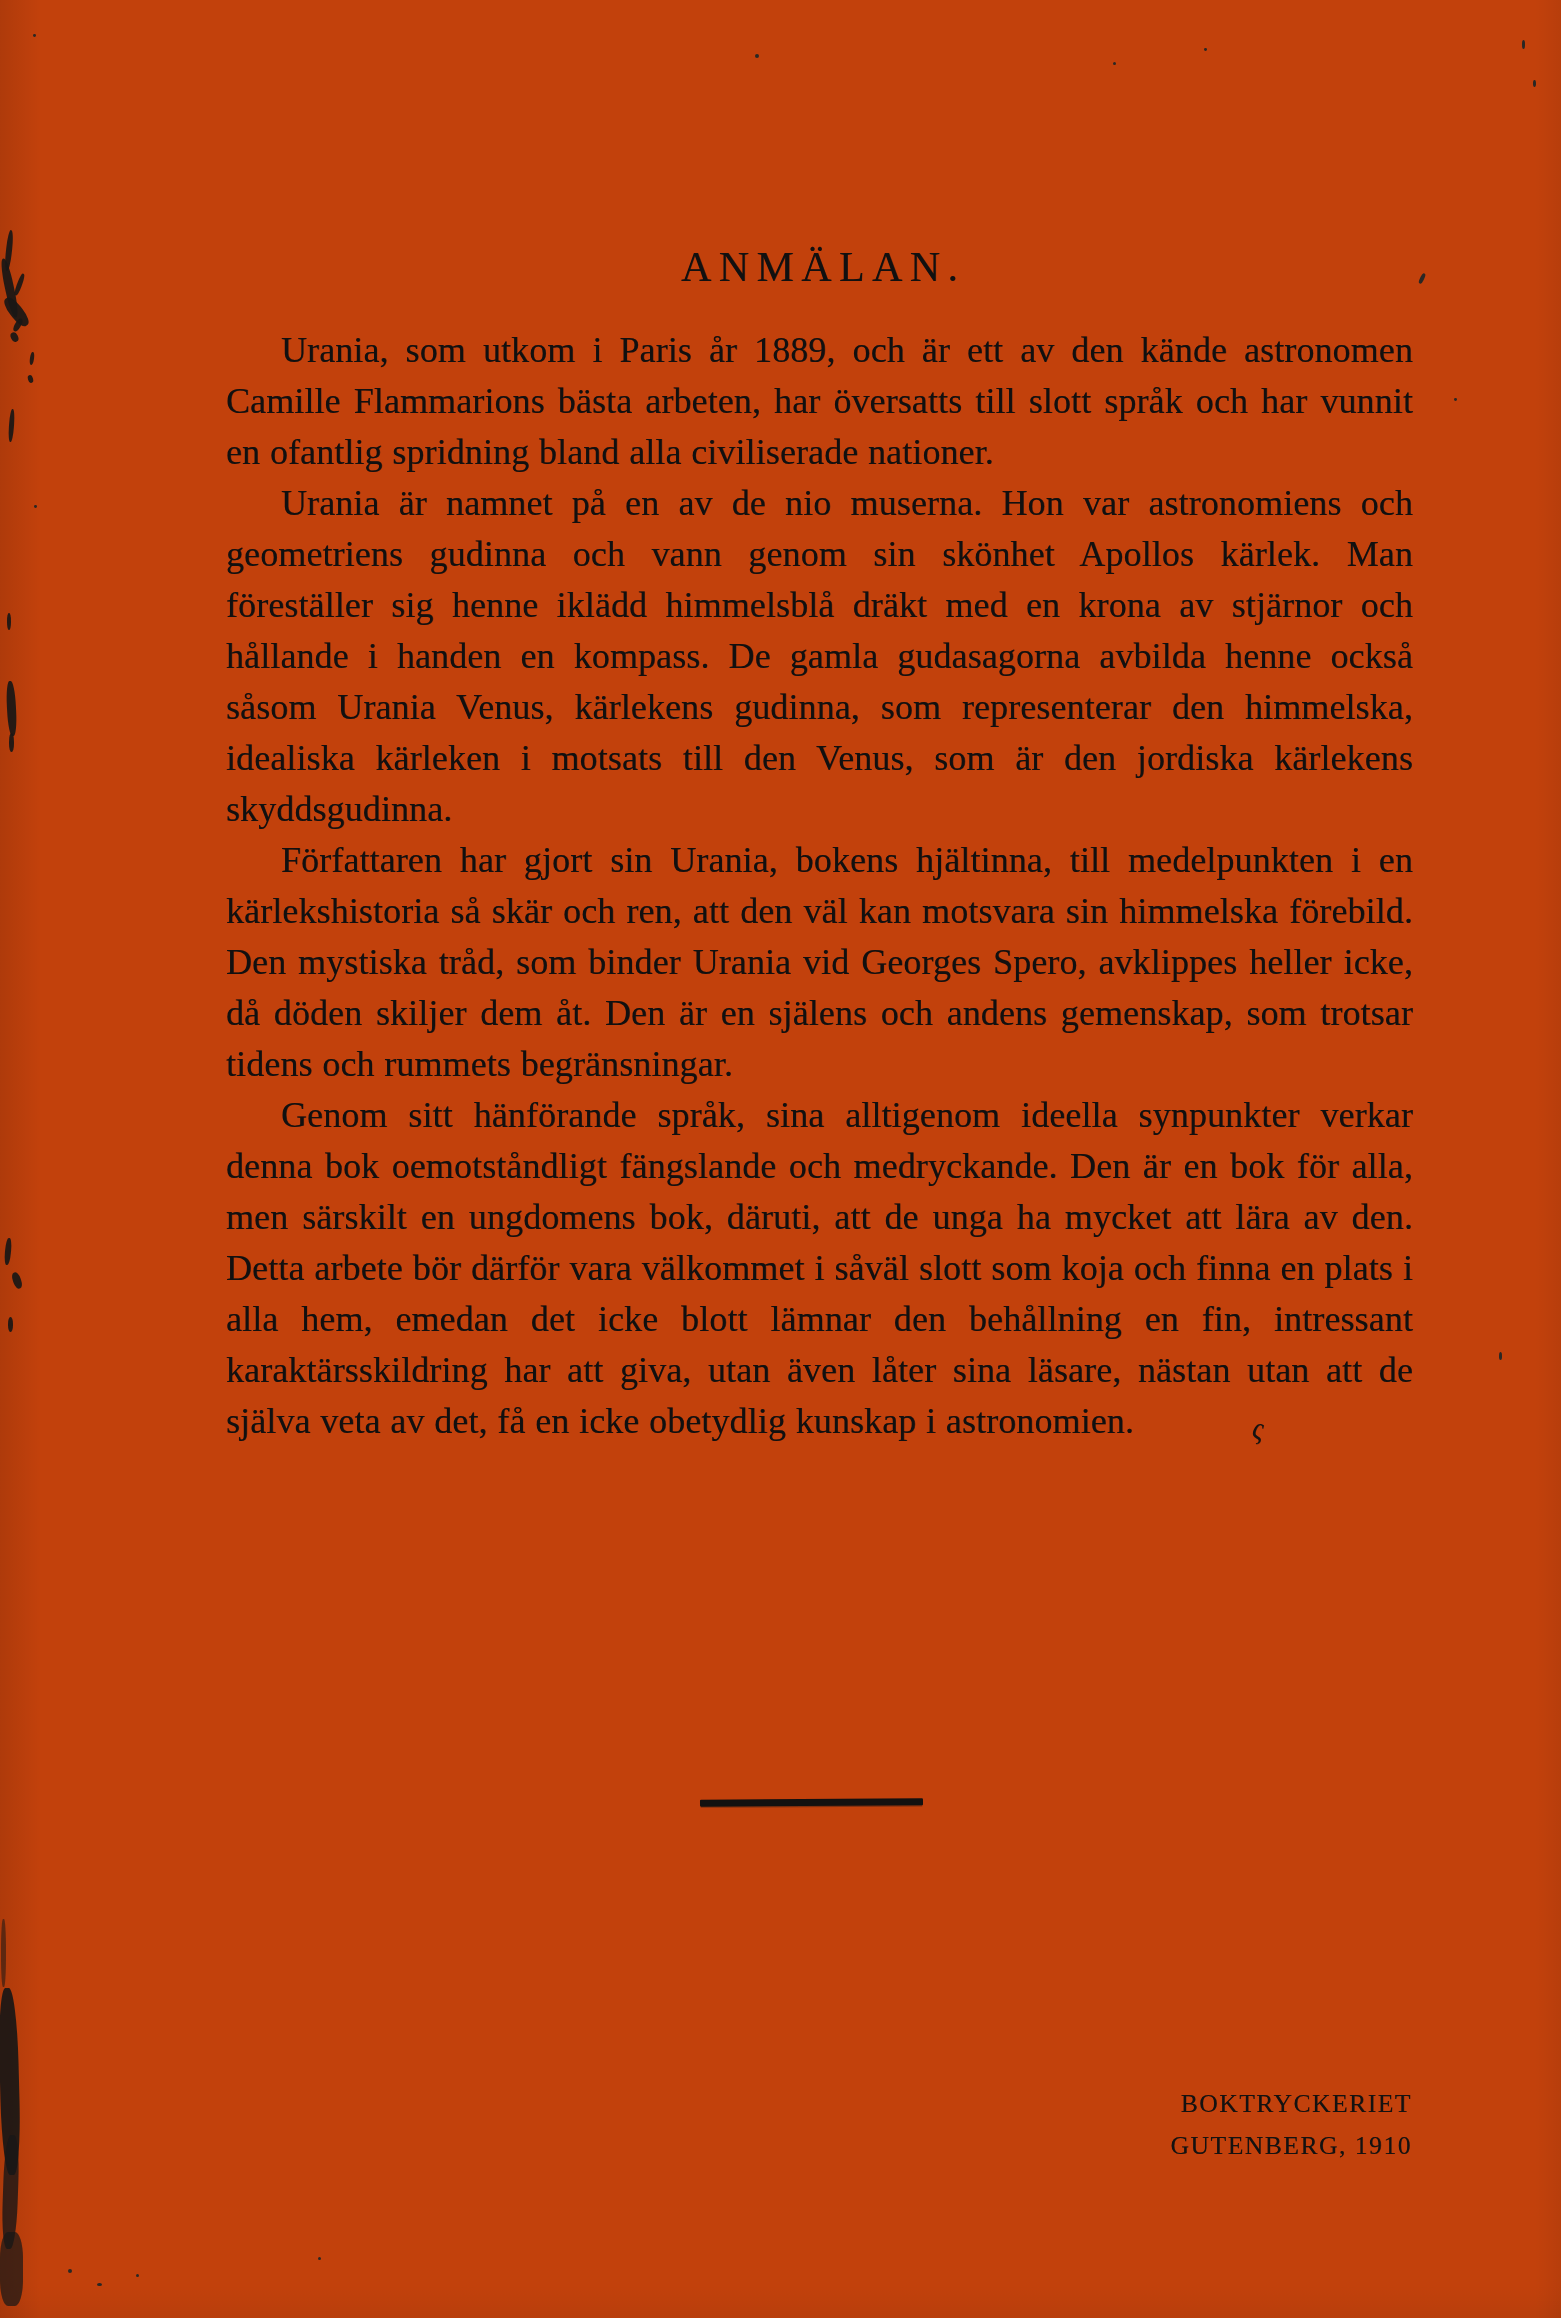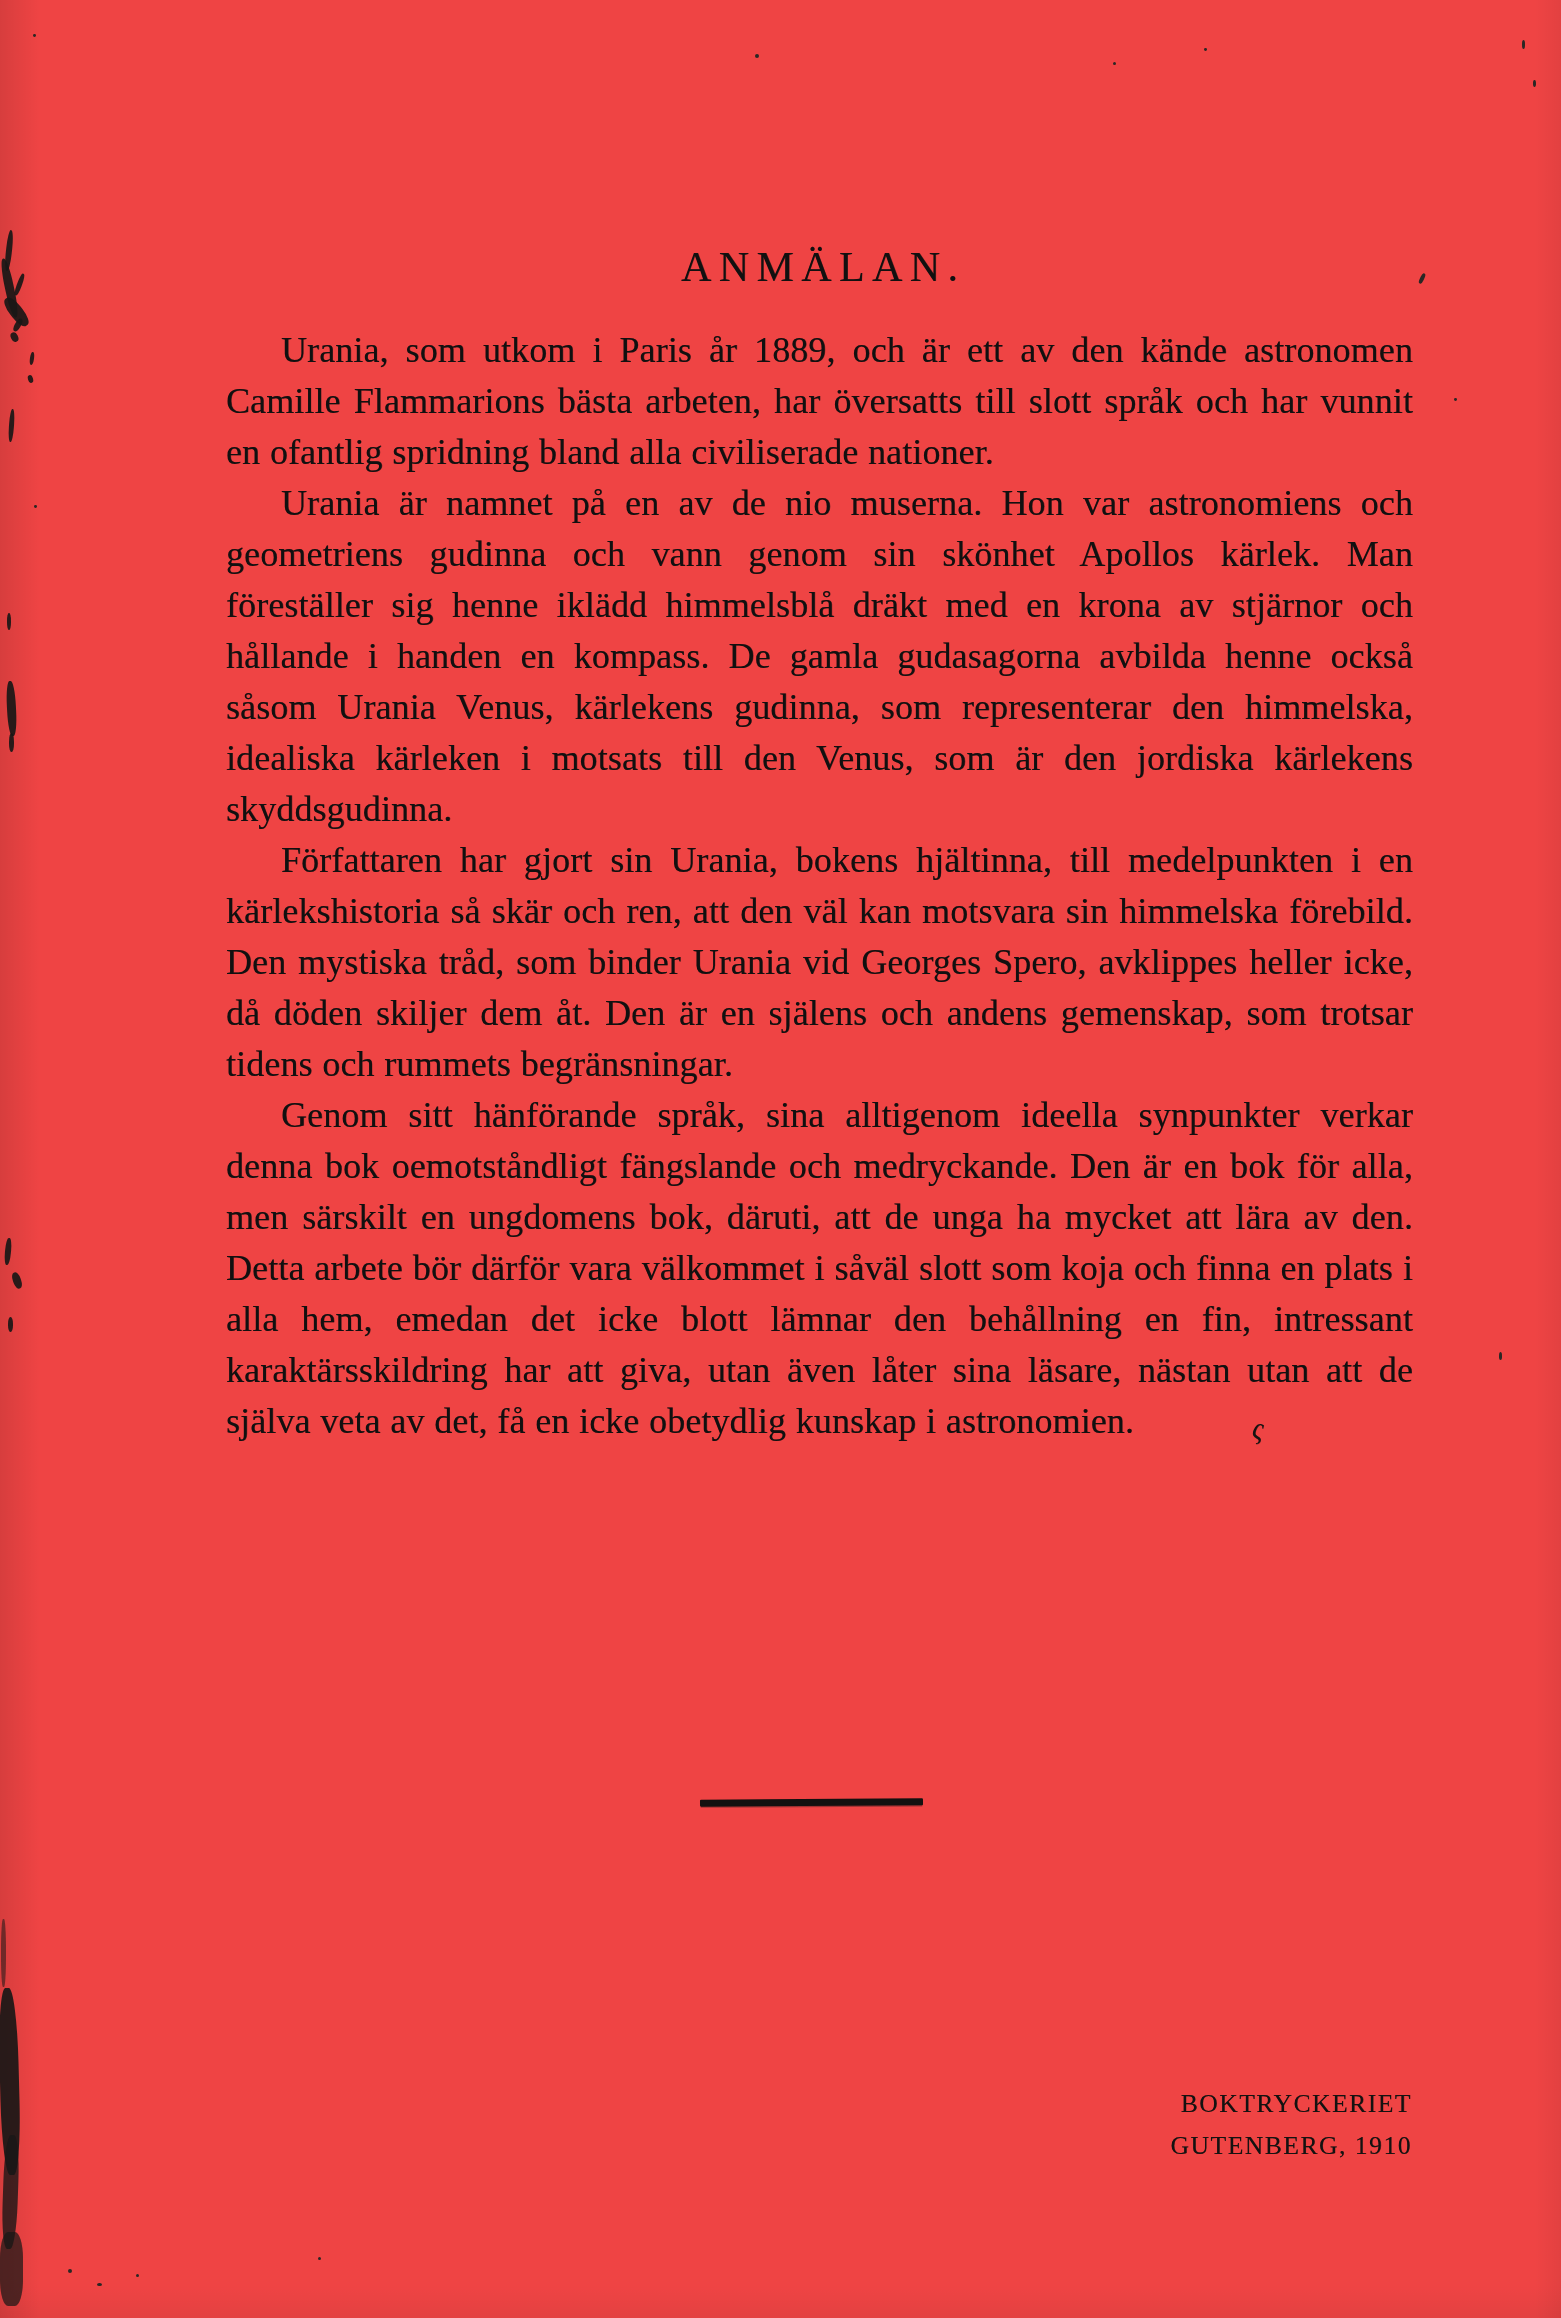--- a/index.html
+++ b/index.html
@@ -5,21 +5,21 @@
 <style>
   html, body {
     margin: 0;
     padding: 0;
     background: #ffffff;
   }
   #page {
     position: relative;
     width: 1561px;
     height: 2319px;
-    background: #ef4444;
+    background: #c2410c;
     overflow: hidden;
     font-family: "Liberation Serif", "DejaVu Serif", serif;
     color: #111010;
   }
 
   
   .scan-noise {
     position: absolute;
     background: #191716;
     border-radius: 45%;

